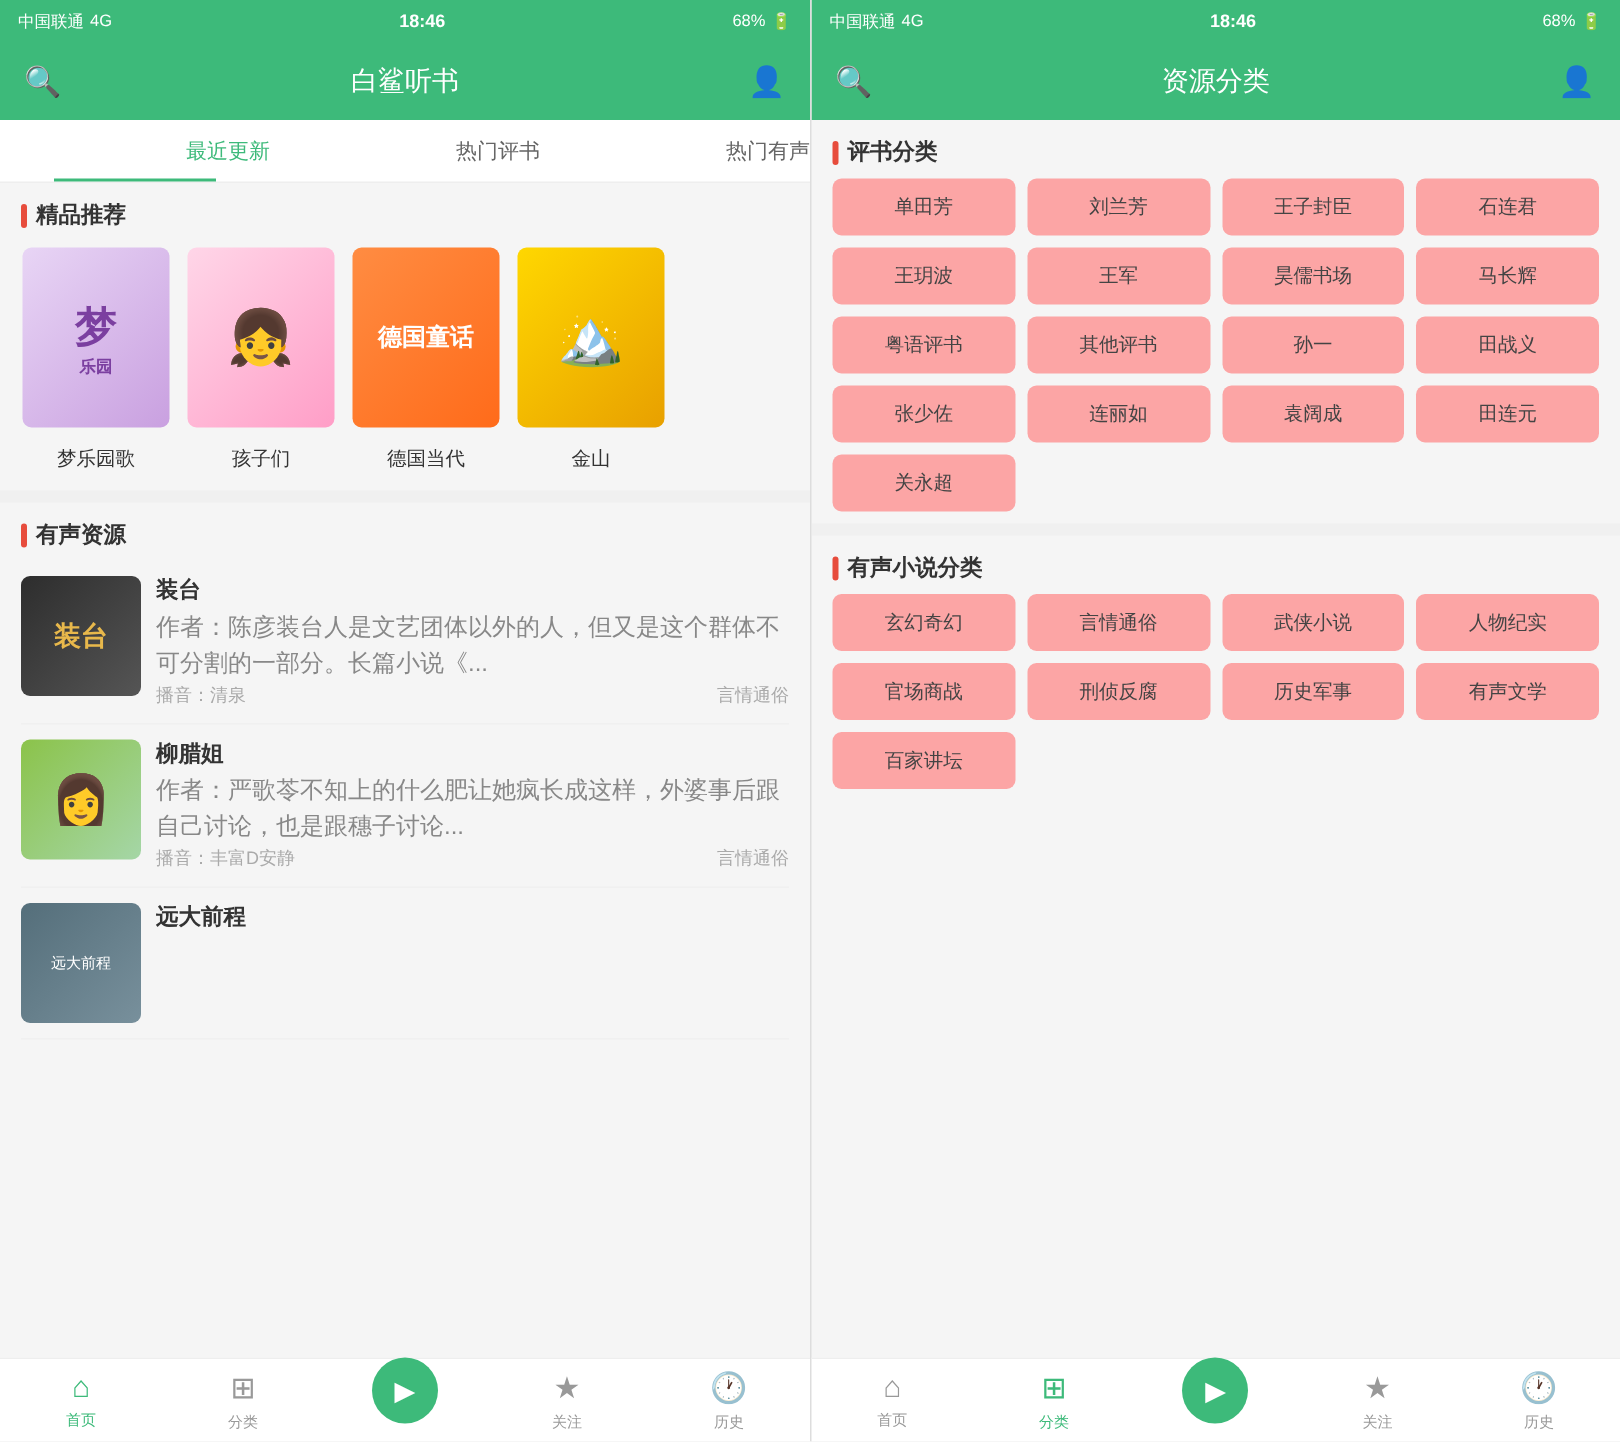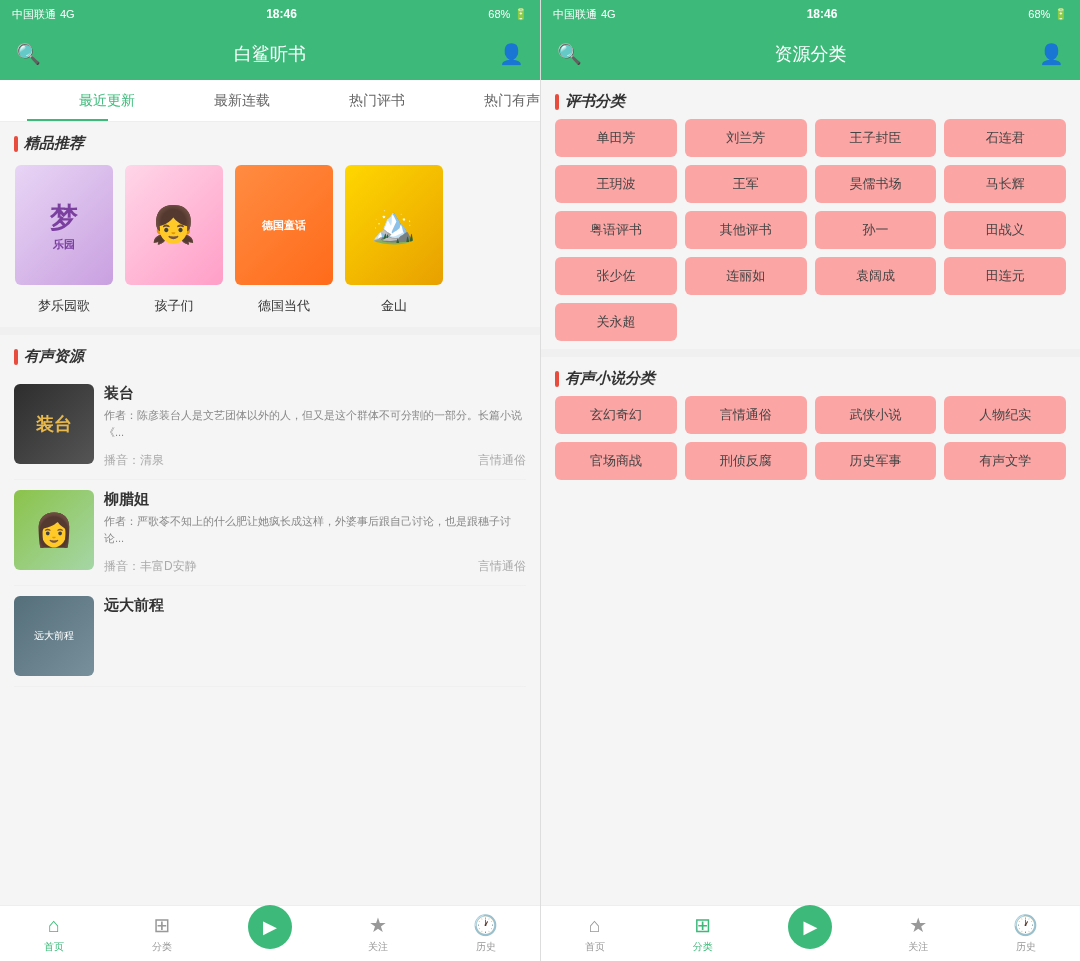--- a/index.html
+++ b/index.html
@@ -19,47 +19,47 @@
     .header-title { color: white; font-size: 18px; font-weight: 500; }
     .header-icon { color: white; font-size: 20px; cursor: pointer; }
 
     
     .tab-bar { height: 42px; background: white; display: flex; border-bottom: 1px solid #eee; }
     .tab-item { flex: 1; display: flex; align-items: center; justify-content: flex-end; font-size: 14px; color: #666; cursor: pointer; position: relative; }
     .tab-item.active { color: #3dba7a; font-weight: 500; }
     .tab-item.active::after { content: ''; position: absolute; bottom: 0; left: 20%; right: 20%; height: 2px; background: #3dba7a; }
 
     
-    .section-header { display: flex; align-items: center; padding: 12px 14px 8px; gap: 6px; font-style: italic; }
+    .section-header { display: flex; align-items: center; padding: 12px 14px 8px; gap: 6px; }
     .section-bar { width: 4px; height: 16px; background: #e74c3c; border-radius: 2px; }
     .section-title { font-size: 15px; font-weight: 600; color: #333; }
 
     
     .featured-grid { display: flex; gap: 10px; padding: 4px 14px 12px; overflow-x: auto; }
     .featured-item { display: flex; flex-direction: column; align-items: center; width: 100px; flex-shrink: 0; cursor: pointer; }
     .featured-cover { width: 98px; height: 120px; border-radius: 6px; overflow: hidden; display: flex; align-items: center; justify-content: center; font-size: 11px; color: #666; }
     .featured-label { font-size: 13px; color: #333; margin-top: 12px; text-align: center; }
 
     
     .cover-dream { background: linear-gradient(135deg, #e8d5f5, #c9a0e0); display: flex; flex-direction: column; align-items: center; justify-content: center; color: #7b3fa0; font-size: 22px; font-weight: bold; }
     .cover-kids { background: linear-gradient(135deg, #ffd6e8, #ff9ec7); display: flex; flex-direction: column; align-items: center; justify-content: center; }
-    .cover-german { background: linear-gradient(135deg, #ff8c42, #ff6b1a); display: flex; align-items: center; justify-content: center; color: white; font-size: 11px; font-weight: bold; text-align: right; padding: 6px; }
+    .cover-german { background: linear-gradient(135deg, #ff8c42, #ff6b1a); display: flex; align-items: center; justify-content: center; color: white; font-size: 16px; font-weight: bold; text-align: right; padding: 6px; }
     .cover-gold { background: linear-gradient(135deg, #ffd700, #e8a000); display: flex; align-items: center; justify-content: center; }
 
     
     .audio-list { padding: 0 14px; }
     .audio-item { display: flex; gap: 10px; padding: 10px 0; border-bottom: 1px solid #f0f0f0; cursor: pointer; }
     .audio-cover { width: 80px; height: 80px; border-radius: 6px; flex-shrink: 0; overflow: hidden; }
     .audio-cover-zt { background: linear-gradient(135deg, #2d2d2d, #555); display: flex; align-items: center; justify-content: center; color: #e8b84b; font-size: 18px; font-weight: bold; }
     .audio-cover-liu { background: linear-gradient(135deg, #8bc34a, #a5d6a7); display: flex; align-items: center; justify-content: center; }
     .audio-cover-yuan { background: linear-gradient(135deg, #546e7a, #78909c); display: flex; align-items: center; justify-content: center; color: white; font-size: 12px; }
     .audio-info { flex: 1; display: flex; flex-direction: column; justify-content: space-between; }
     .audio-title { font-size: 15px; font-weight: 600; color: #333; }
-    .audio-desc { font-size: 11px; color: #888; line-height: 1.5; margin-top: 4px; }
-    .audio-meta { display: flex; justify-content: space-between; font-size: 12px; color: #aaa; margin-top: 12px; }
+    .audio-desc { font-size: 16px; color: #888; line-height: 1.5; margin-top: 4px; }
+    .audio-meta { display: flex; justify-content: space-between; font-size: 12px; color: #aaa; margin-top: 0; }
 
     
     .bottom-nav { height: 56px; background: white; border-top: 1px solid #eee; display: flex; margin-top: auto; }
     .nav-item { flex: 1; display: flex; flex-direction: column; align-items: center; justify-content: center; gap: 3px; cursor: pointer; font-size: 10px; color: #999; }
     .nav-item.active { color: #3dba7a; }
     .nav-icon { font-size: 20px; }
     .nav-play { width: 44px; height: 44px; border-radius: 50%; background: #3dba7a; display: flex; align-items: center; justify-content: center; color: white; font-size: 18px; margin-top: -14px; }
     .category-grid { display: grid; grid-template-columns: repeat(4, 1fr); gap: 8px; padding: 0 14px 8px; }
     .category-btn { background: #fca5a5; border-radius: 6px; padding: 10px 6px; text-align: center; font-size: 13px; color: #444; cursor: pointer; }
 
@@ -88,23 +88,20 @@
 
   <div class="header">
     <span class="header-icon">🔍</span>
     <span class="header-title">白鲨听书</span>
     <span class="header-icon">👤</span>
   </div>
 
   <div class="tab-bar">
     <div class="tab-item active">
         <span>最近更新</span>
-      </div>
-    <div class="tab-item">
-        <span>最新连载</span>
       </div>
     <div class="tab-item">
         <span>热门评书</span>
       </div>
     <div class="tab-item">
         <span>热门有声</span>
       </div>
   </div>
 
   <div class="scroll-area">
@@ -261,20 +258,21 @@
     </div>
     <div class="category-grid">
       <div class="category-btn">玄幻奇幻</div>
       <div class="category-btn">言情通俗</div>
       <div class="category-btn">武侠小说</div>
       <div class="category-btn">人物纪实</div>
       <div class="category-btn">官场商战</div>
       <div class="category-btn">刑侦反腐</div>
       <div class="category-btn">历史军事</div>
       <div class="category-btn">有声文学</div>
+      <div class="category-btn">百家讲坛</div>
     </div>
   </div>
 
   <div class="bottom-nav">
     <div class="nav-item">
       <span class="nav-icon">⌂</span>
       <span>首页</span>
     </div>
     <div class="nav-item active">
       <span class="nav-icon">⊞</span>

